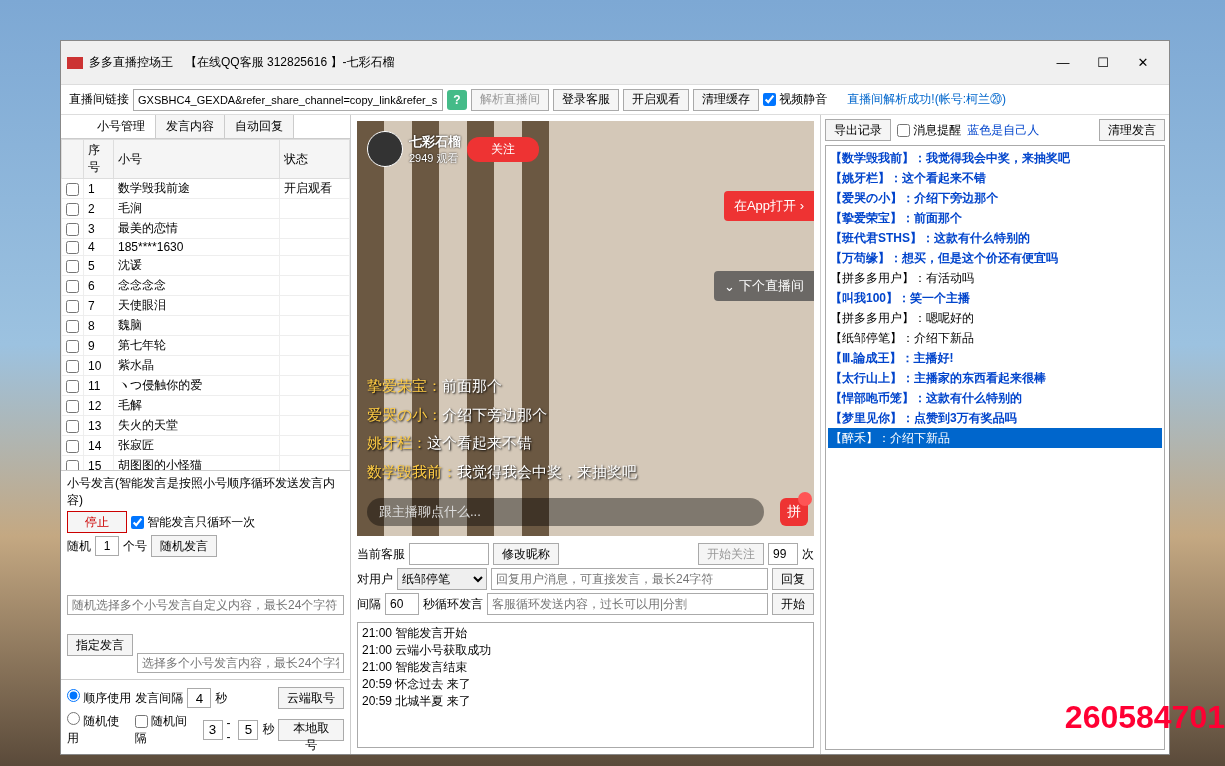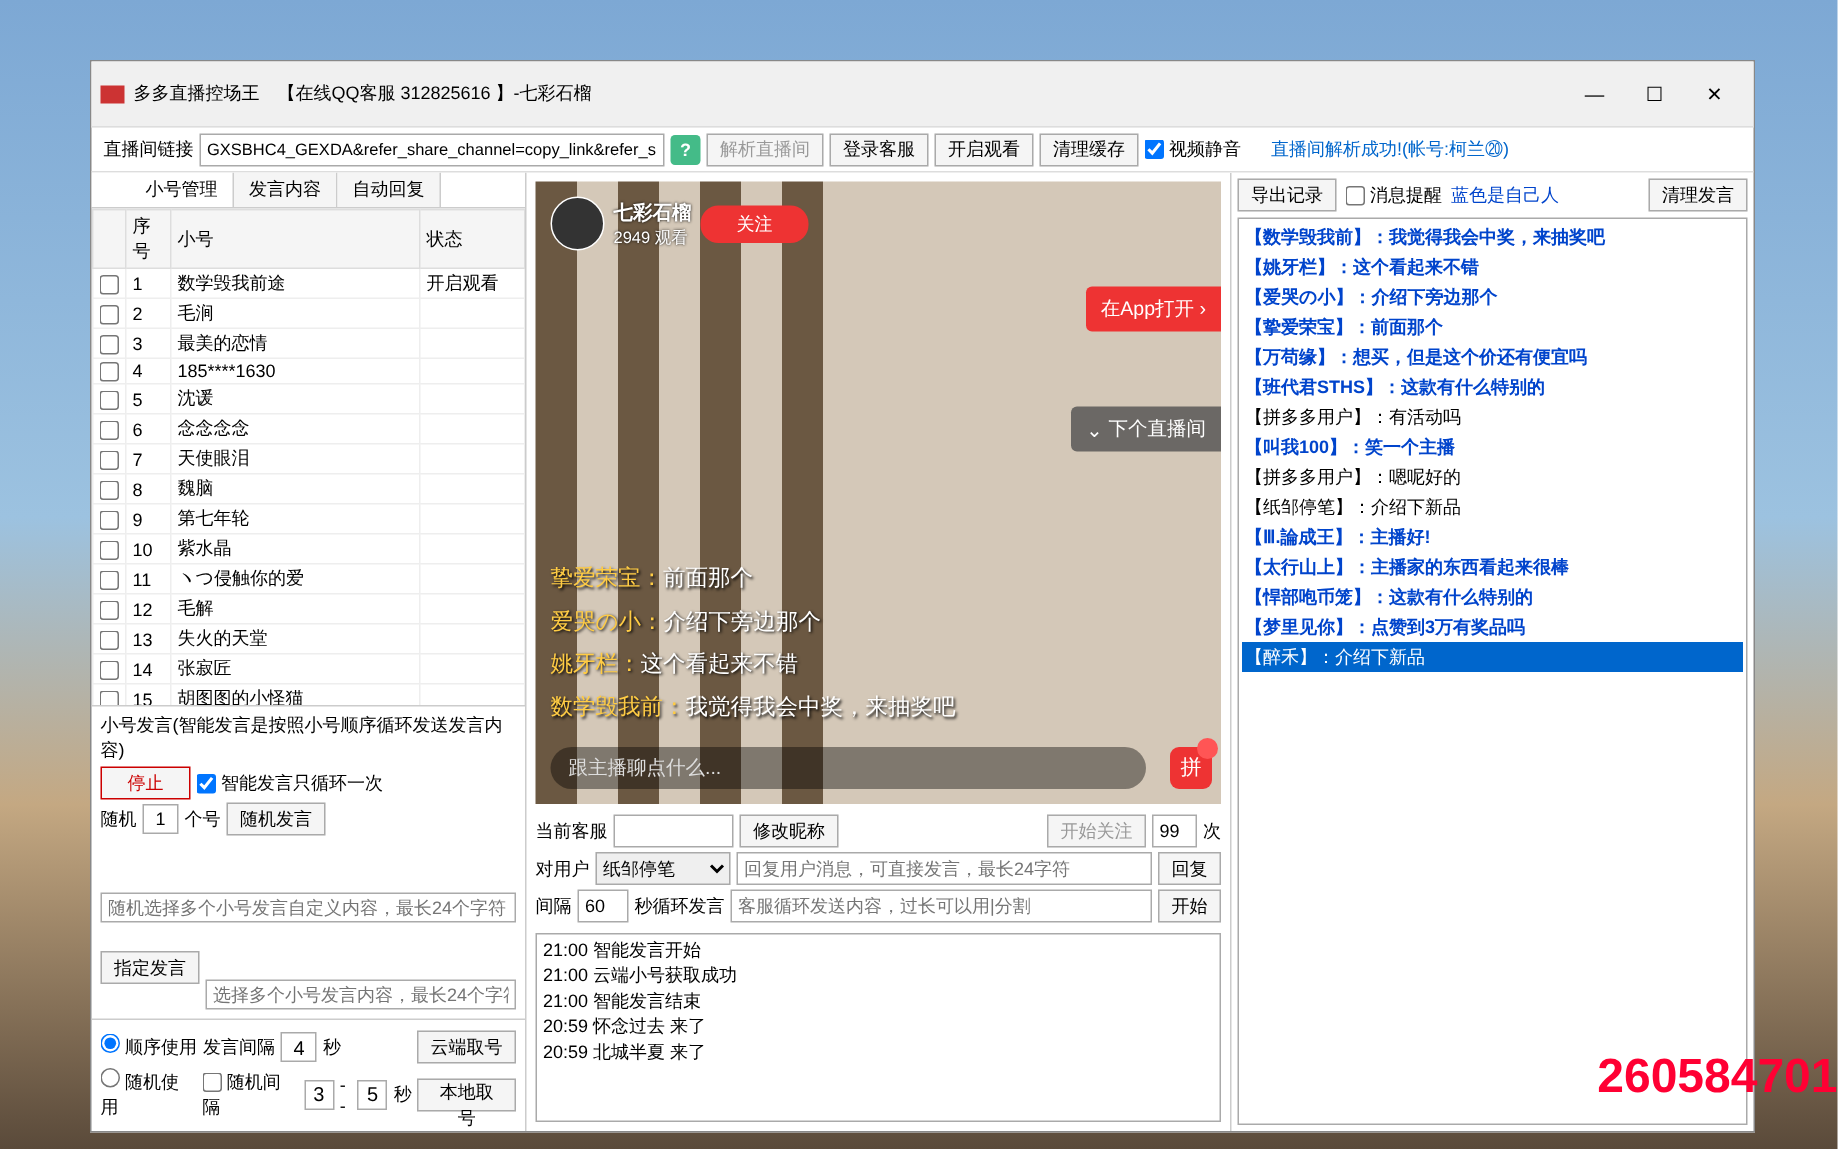--- a/index.html
+++ b/index.html
@@ -331,22 +331,22 @@
         <label><input type="checkbox" style=""> <span>消息提醒</span></label>
         <span style="color:#0044cc">蓝色是自己人</span>
         <div style="flex:1"></div>
         <button class="btn">清理发言</button>
       </div>
       <div class="msgs" id="rmsgs">
           <div class="blue">【数学毁我前】：我觉得我会中奖，来抽奖吧</div>
           <div class="blue">【姚牙栏】：这个看起来不错</div>
           <div class="blue">【爱哭の小】：介绍下旁边那个</div>
           <div class="blue">【挚爱荣宝】：前面那个</div>
+          <div class="blue">【班代君STHS】：这款有什么特别的</div>
           <div class="blue">【万苟缘】：想买，但是这个价还有便宜吗</div>
-          <div class="blue">【班代君STHS】：这款有什么特别的</div>
           <div class="black">【拼多多用户】：有活动吗</div>
           <div class="blue">【叫我100】：笑一个主播</div>
           <div class="black">【拼多多用户】：嗯呢好的</div>
           <div class="black">【纸邹停笔】：介绍下新品</div>
           <div class="blue">【Ⅲ.論成王】：主播好!</div>
           <div class="blue">【太行山上】：主播家的东西看起来很棒</div>
           <div class="blue">【悍部咆币笼】：这款有什么特别的</div>
           <div class="blue">【梦里见你】：点赞到3万有奖品吗</div>
           <div class="sel">【醉禾】：介绍下新品</div>
         </div>

